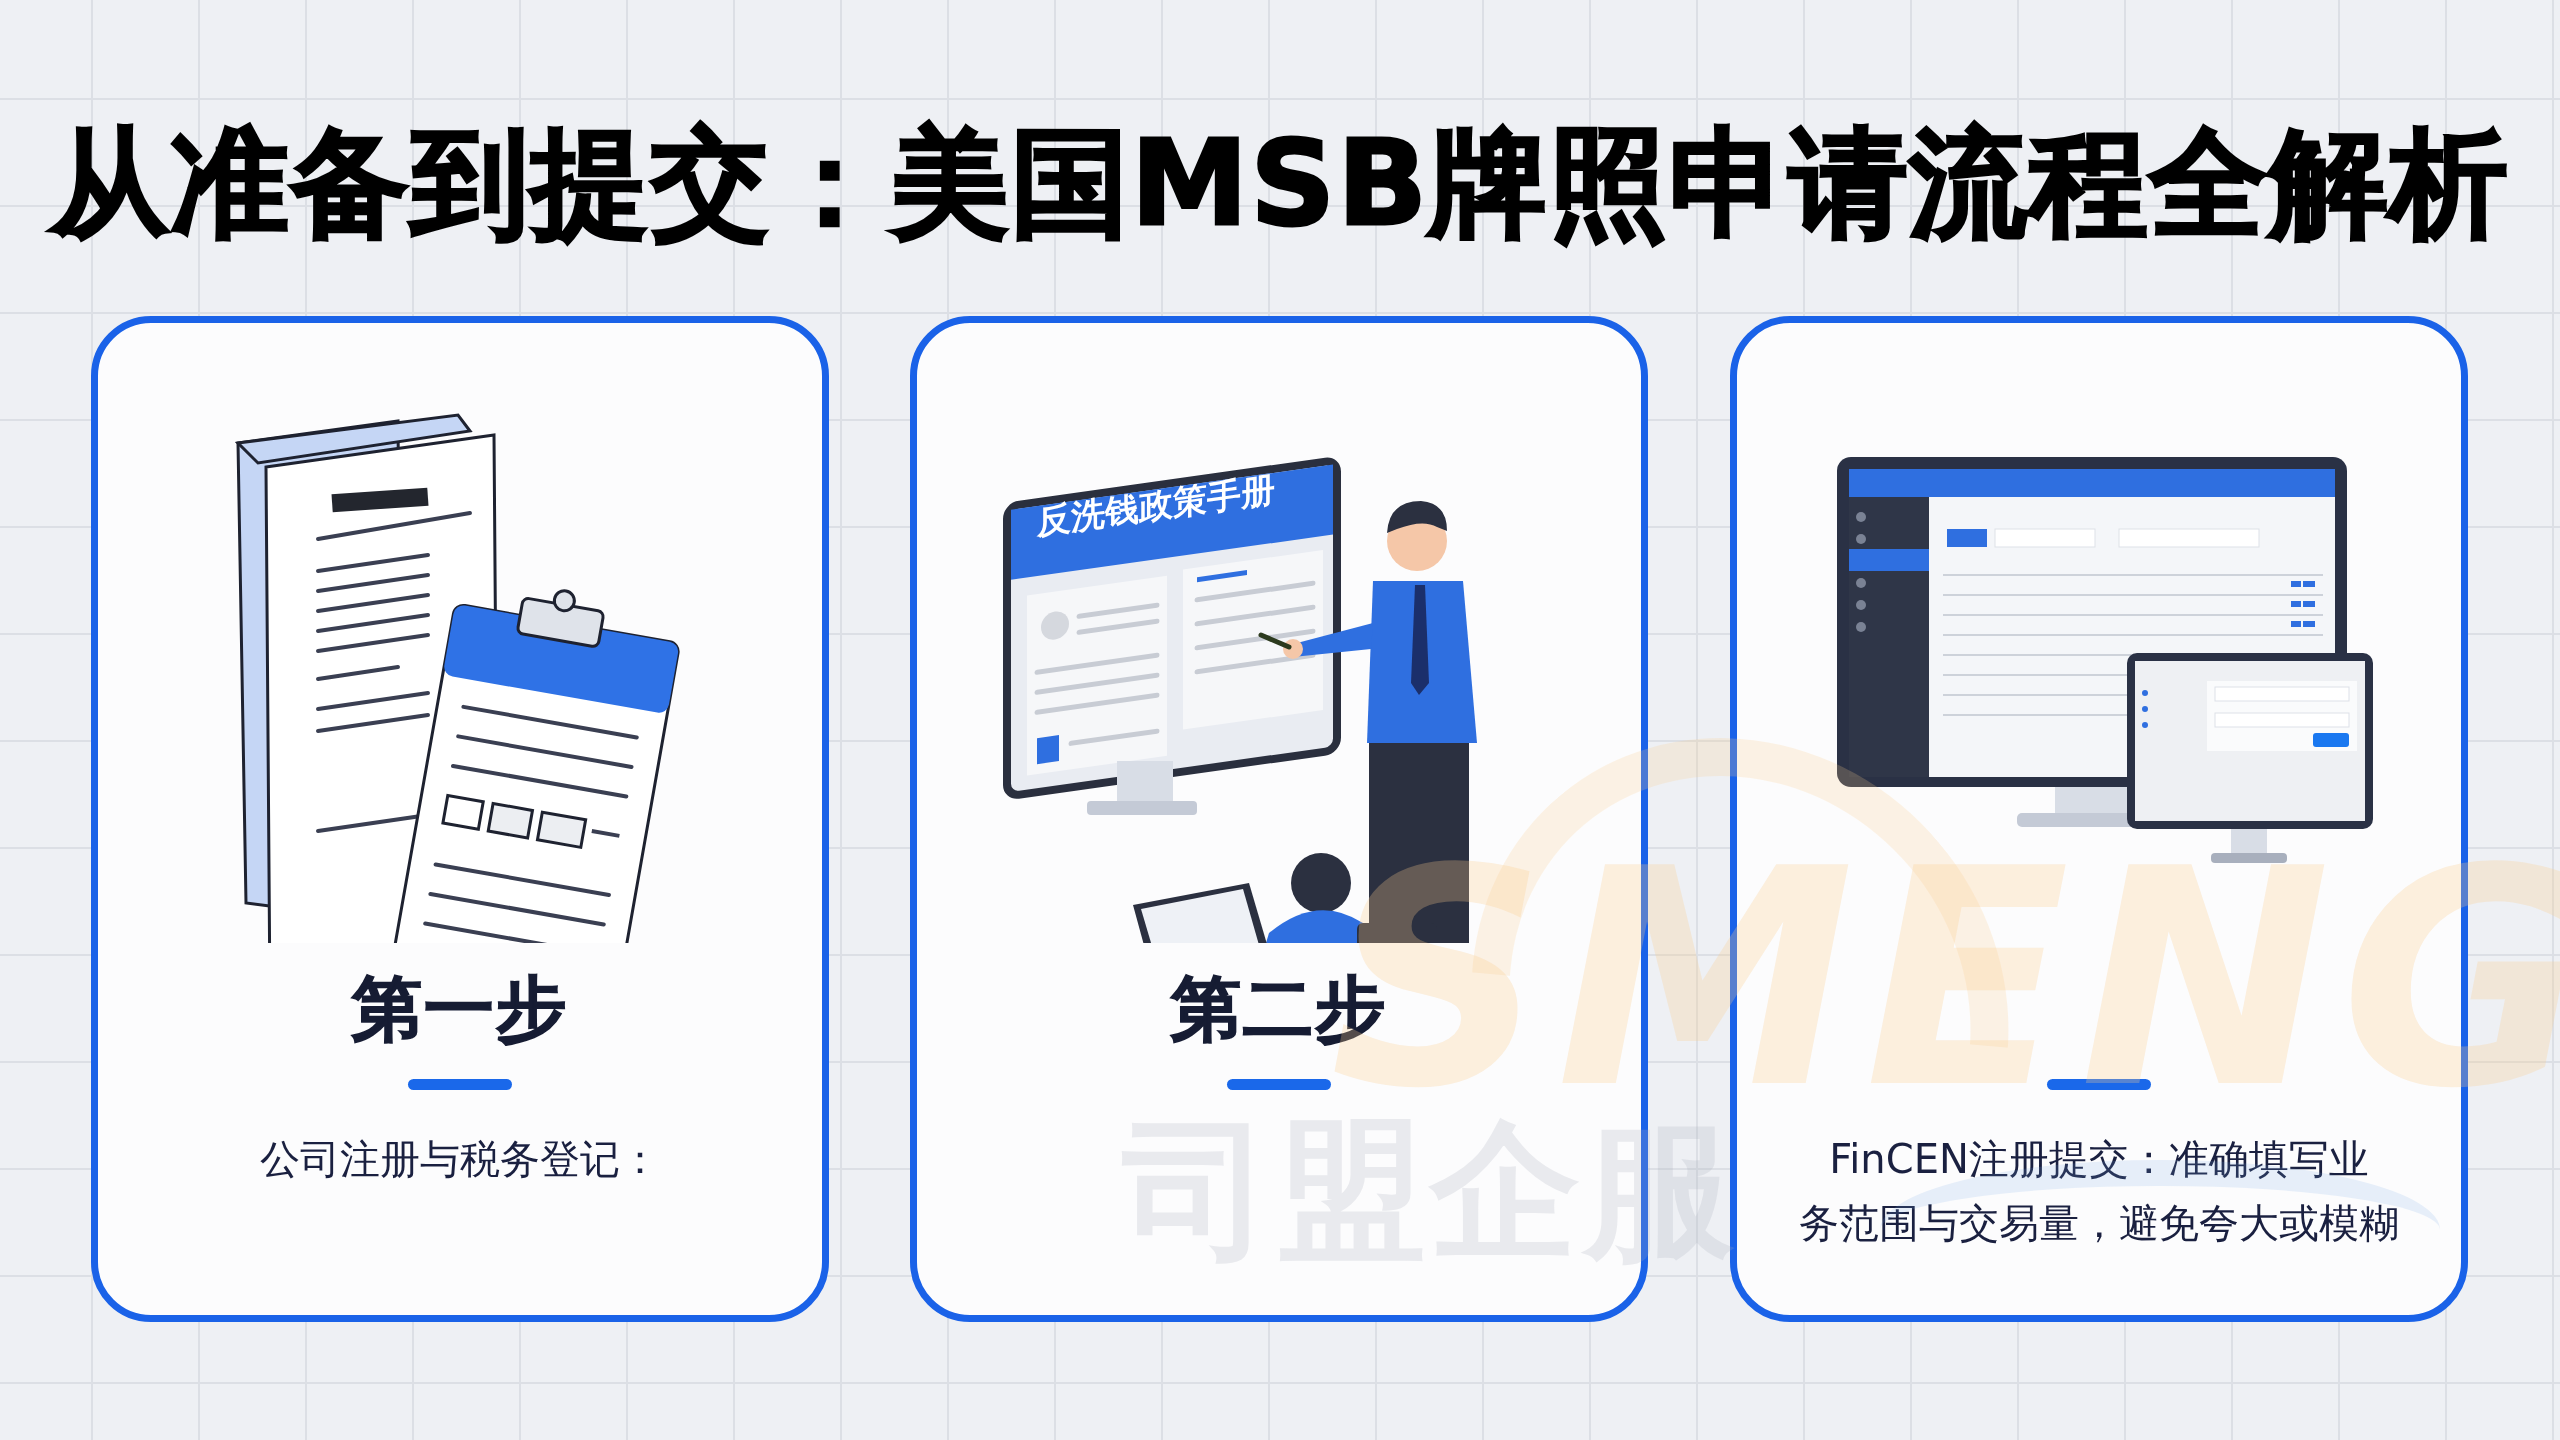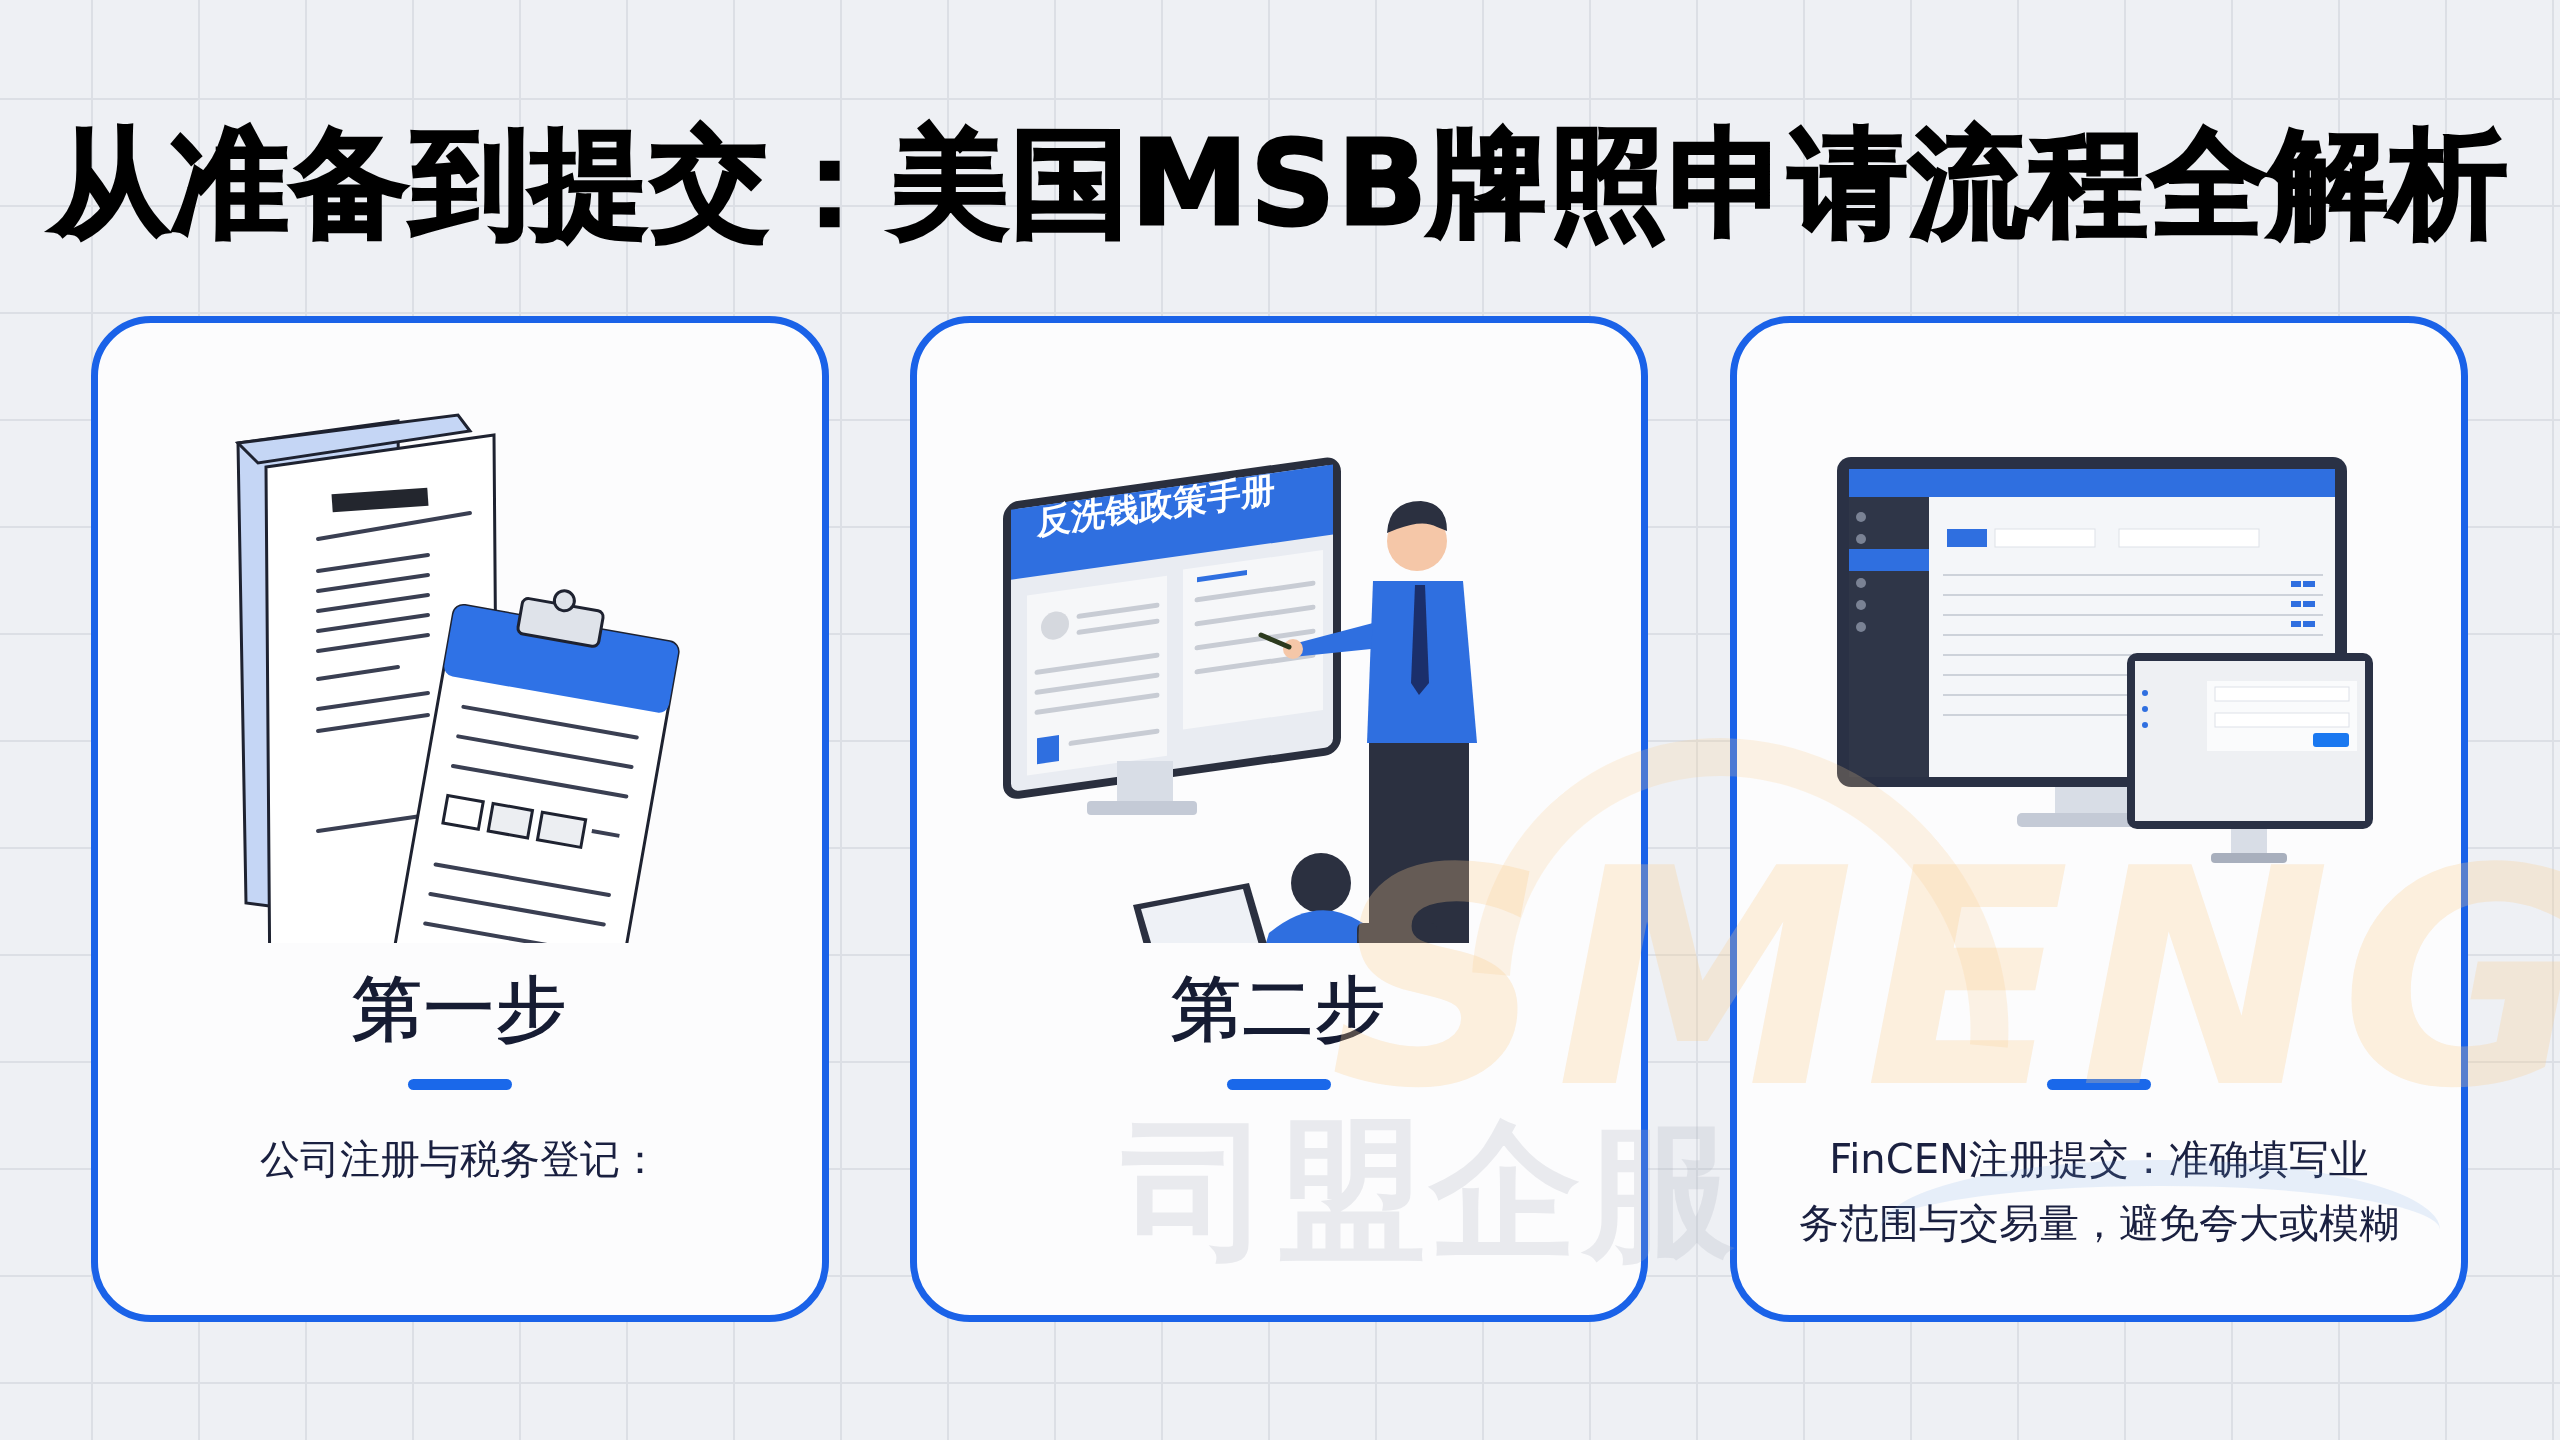--- a/index.html
+++ b/index.html
@@ -25,21 +25,21 @@
       position: absolute; top: 316px; width: 738px; height: 1006px;
       background: #fcfcfd; border: 7px solid #1a62e8; border-radius: 60px;
       overflow: hidden;
     }
     #card1 { left: 91px; }
     #card2 { left: 910px; }
     #card3 { left: 1730px; }
     .illus { position: absolute; left: 0; top: 0; width: 724px; height: 620px; }
     .step-title {
       position: absolute; left: 0; width: 100%; top: 640px;
-      text-align: center; font-size: 70px; font-weight: normal; color: #161c33;
+      text-align: center; font-size: 70px; font-weight: bold; color: #161c33;
       -webkit-text-stroke: 1.5px #161c33; letter-spacing: 2px;
     }
     .step-bar {
       position: absolute; left: 50%; top: 756px; width: 104px; height: 11px;
       margin-left: -52px; background: #1a68ea; border-radius: 6px;
     }
     .step-desc {
       position: absolute; left: 0; width: 100%; top: 804px;
       text-align: center; font-size: 40px; line-height: 64px; color: #1a2040;
       padding: 0 22px;

